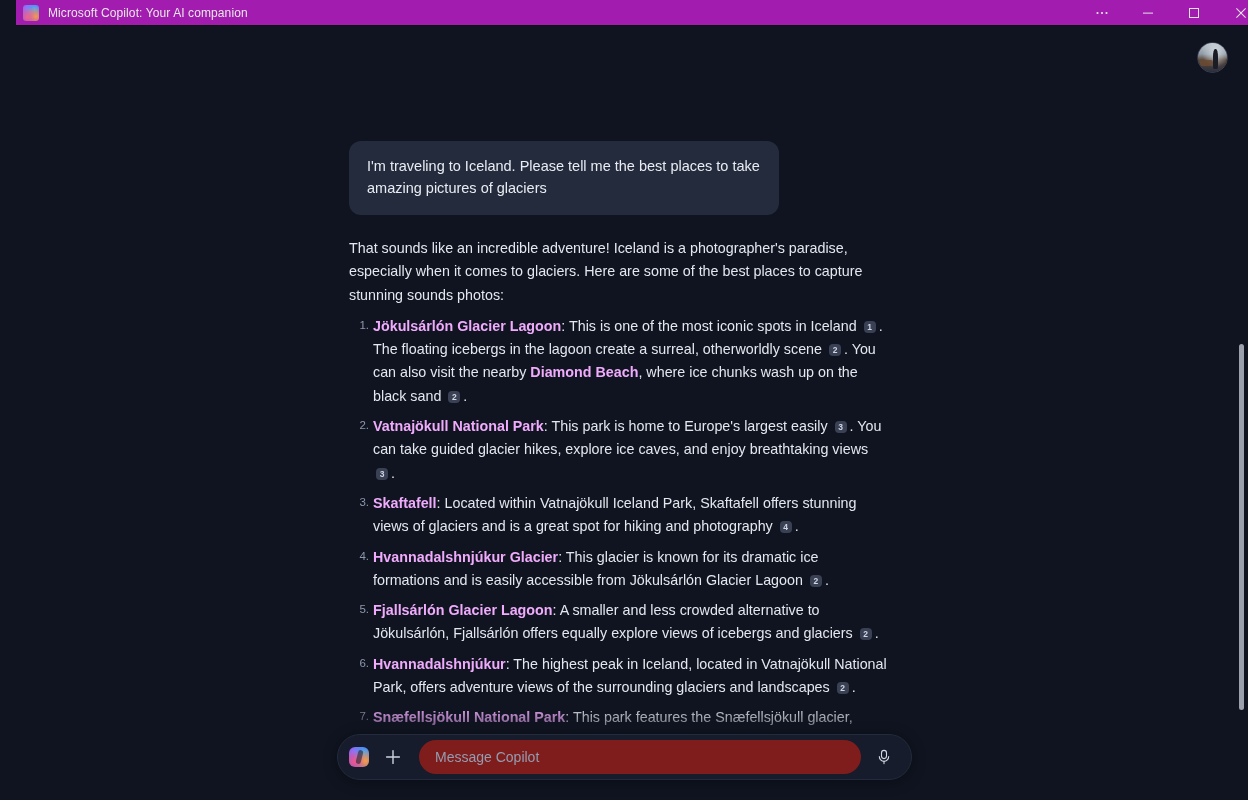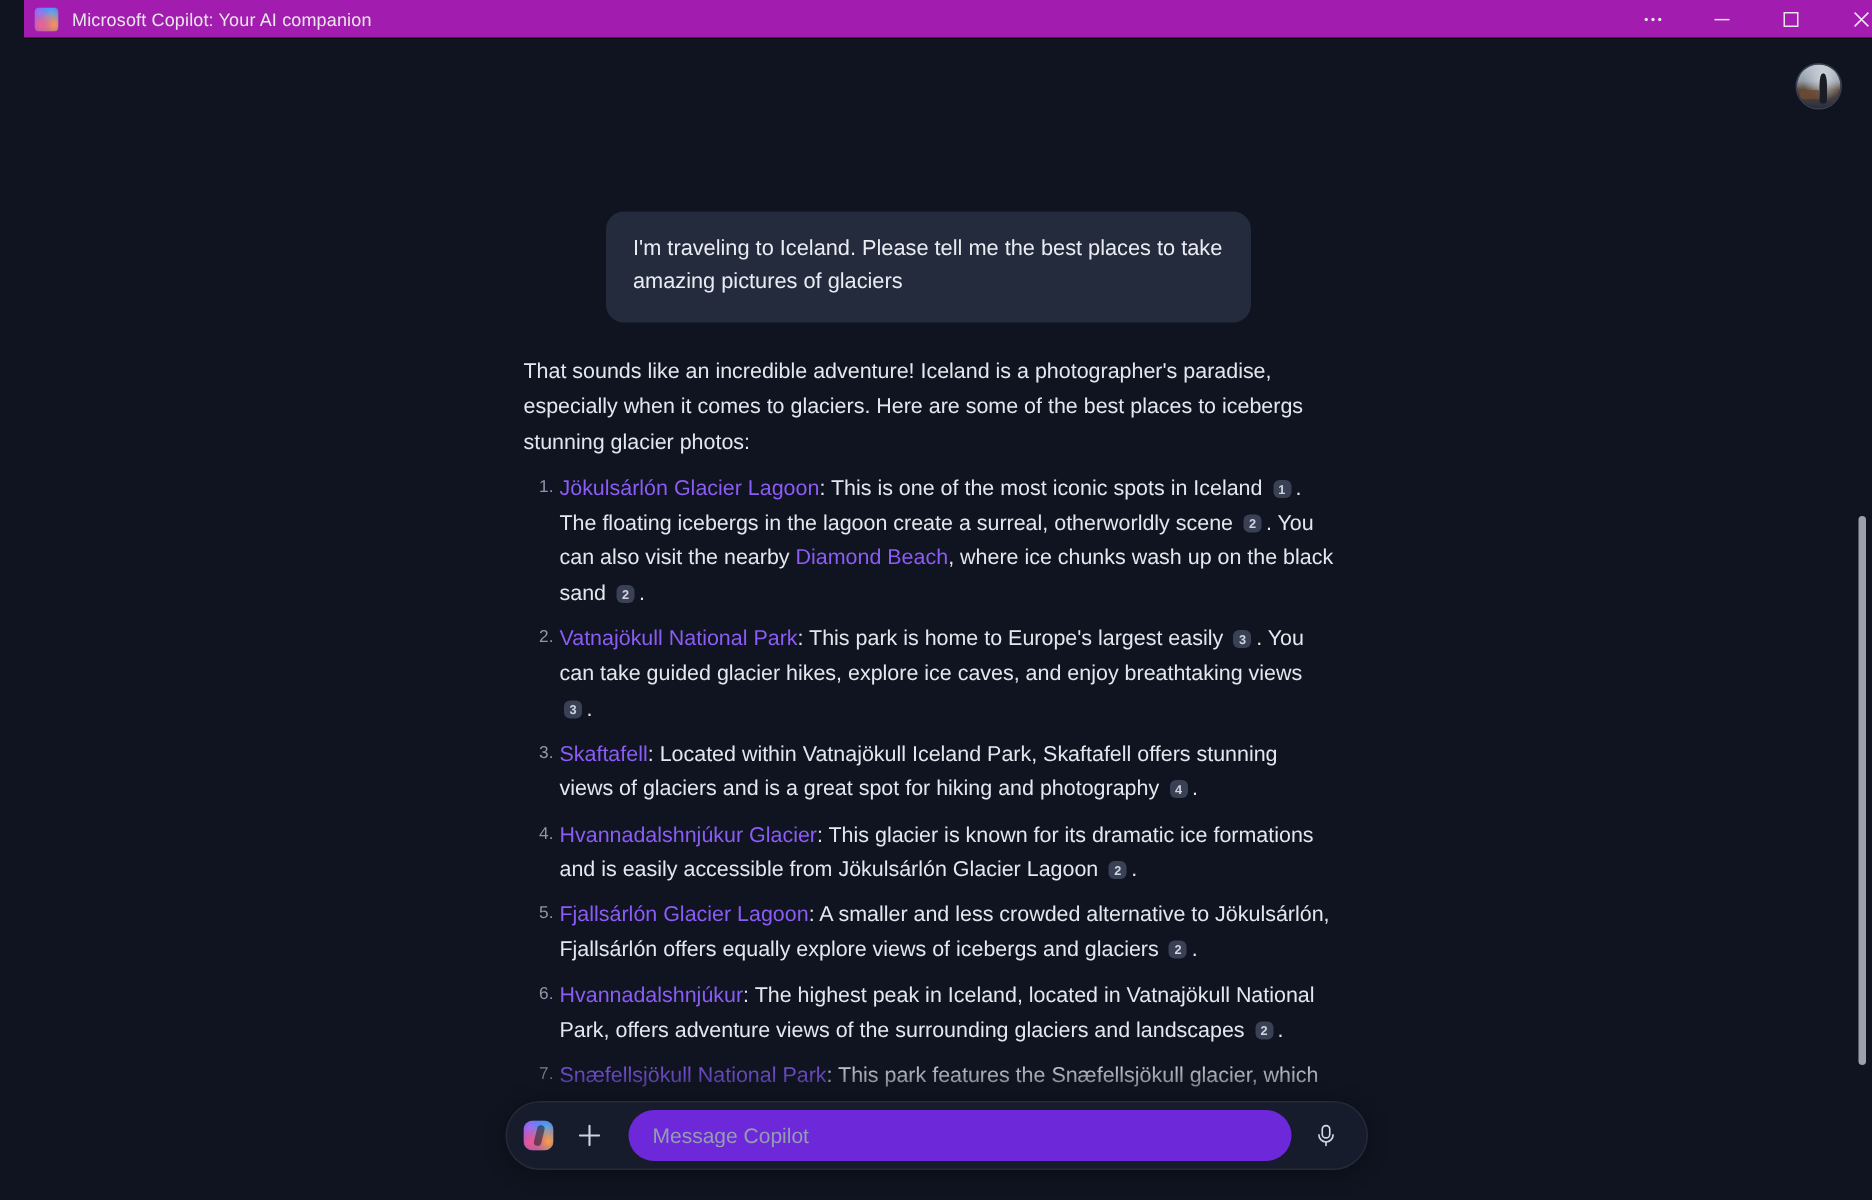--- a/index.html
+++ b/index.html
@@ -79,21 +79,21 @@
   
   .convo {
     position: absolute;
     top: 0; left: 0; width: 1248px; height: 774px;
   }
   .thread {
     position: absolute;
     left: 349px; top: 0; width: 540px;
   }
 
-  .user-row { display: flex; justify-content: center; margin-top: 115px; }
+  .user-row { display: flex; justify-content: flex-start; margin-top: 115px; }
   .user-bubble {
     background: #242b3d;
     border-radius: 12px;
     padding: 14px 18px 15px 18px;
     max-width: 430px;
     color: #e9ecf2;
     font-size: 14.5px;
     line-height: 1.55;
   }
 
@@ -116,21 +116,21 @@
     padding-left: 24px;
     margin-bottom: 7px;
   }
   ol.places > li::before {
     content: counter(place) ".";
     position: absolute; left: 4px; top: 1px;
     color: #8e97ad;
     font-size: 11.5px;
     width: 16px; text-align: right;
   }
-  .li-title { font-weight: normal; color: #8b5cf6; }
+  .li-title { font-weight: bold; color: #f0abfc; }
 
   .cite {
     display: inline-block;
     background: #3a4154;
     color: #cfd5e2;
     border-radius: 4px;
     font-size: 8.5px;
     line-height: 12px;
     height: 12px;
     min-width: 12px;
@@ -186,21 +186,21 @@
   .plus-btn {
     width: 32px; height: 32px; flex: 0 0 auto;
     margin-left: 8px;
     display: flex; align-items: center; justify-content: center;
     color: #cdd3e0; border-radius: 50%;
   }
   .input-pill {
     flex: 1 1 auto;
     margin: 0 8px 0 10px;
     height: 34px;
-    background: #6d28d9;
+    background: #7f1d1d;
     border-radius: 18px;
     display: flex; align-items: center;
     padding: 0 16px;
   }
   .input-pill input {
     width: 100%;
     background: transparent; border: 0; outline: 0;
     color: #e6e9f0;
     font-size: 14px;
     font-family: "Liberation Sans", sans-serif;
@@ -276,21 +276,21 @@
   </div>
 
   <div class="convo">
     <div class="thread">
 
       <div class="user-row">
         <div class="user-bubble">I'm traveling to Iceland. Please tell me the best places to take amazing pictures of glaciers</div>
       </div>
 
       <div class="assistant">
-        <p class="intro">That sounds like an incredible adventure! Iceland is a photographer's paradise, especially when it comes to glaciers. Here are some of the best places to icebergs stunning glacier photos:</p>
+        <p class="intro">That sounds like an incredible adventure! Iceland is a photographer's paradise, especially when it comes to glaciers. Here are some of the best places to capture stunning sounds photos:</p>
 
         <ol class="places" id="places-list">
             <li><span class="li-title">Jökulsárlón Glacier Lagoon</span><span>: This is one of the most iconic spots in Iceland </span><span class="cite">1</span><span>. The floating icebergs in the lagoon create a surreal, otherworldly scene </span><span class="cite">2</span><span>. You can also visit the nearby </span><span class="li-title">Diamond Beach</span><span>, where ice chunks wash up on the black sand </span><span class="cite">2</span><span>.</span></li>
             <li><span class="li-title">Vatnajökull National Park</span><span>: This park is home to Europe's largest easily </span><span class="cite">3</span><span>. You can take guided glacier hikes, explore ice caves, and enjoy breathtaking views </span><span class="cite">3</span><span>.</span></li>
             <li><span class="li-title">Skaftafell</span><span>: Located within Vatnajökull Iceland Park, Skaftafell offers stunning views of glaciers and is a great spot for hiking and photography </span><span class="cite">4</span><span>.</span></li>
             <li><span class="li-title">Hvannadalshnjúkur Glacier</span><span>: This glacier is known for its dramatic ice formations and is easily accessible from Jökulsárlón Glacier Lagoon </span><span class="cite">2</span><span>.</span></li>
             <li><span class="li-title">Fjallsárlón Glacier Lagoon</span><span>: A smaller and less crowded alternative to Jökulsárlón, Fjallsárlón offers equally explore views of icebergs and glaciers </span><span class="cite">2</span><span>.</span></li>
             <li><span class="li-title">Hvannadalshnjúkur</span><span>: The highest peak in Iceland, located in Vatnajökull National Park, offers adventure views of the surrounding glaciers and landscapes </span><span class="cite">2</span><span>.</span></li>
             <li><span class="li-title">Snæfellsjökull National Park</span><span>: This park features the Snæfellsjökull glacier, which is famous for its unique shape and stunning views </span><span class="cite">5</span><span>.</span></li>
             <li><span class="li-title">Thingvellir National Park</span><span>: While not primarily known for glaciers, this park offers beautiful landscapes with glaciers in the background and is a UNESCO World Heritage Site </span></li>

